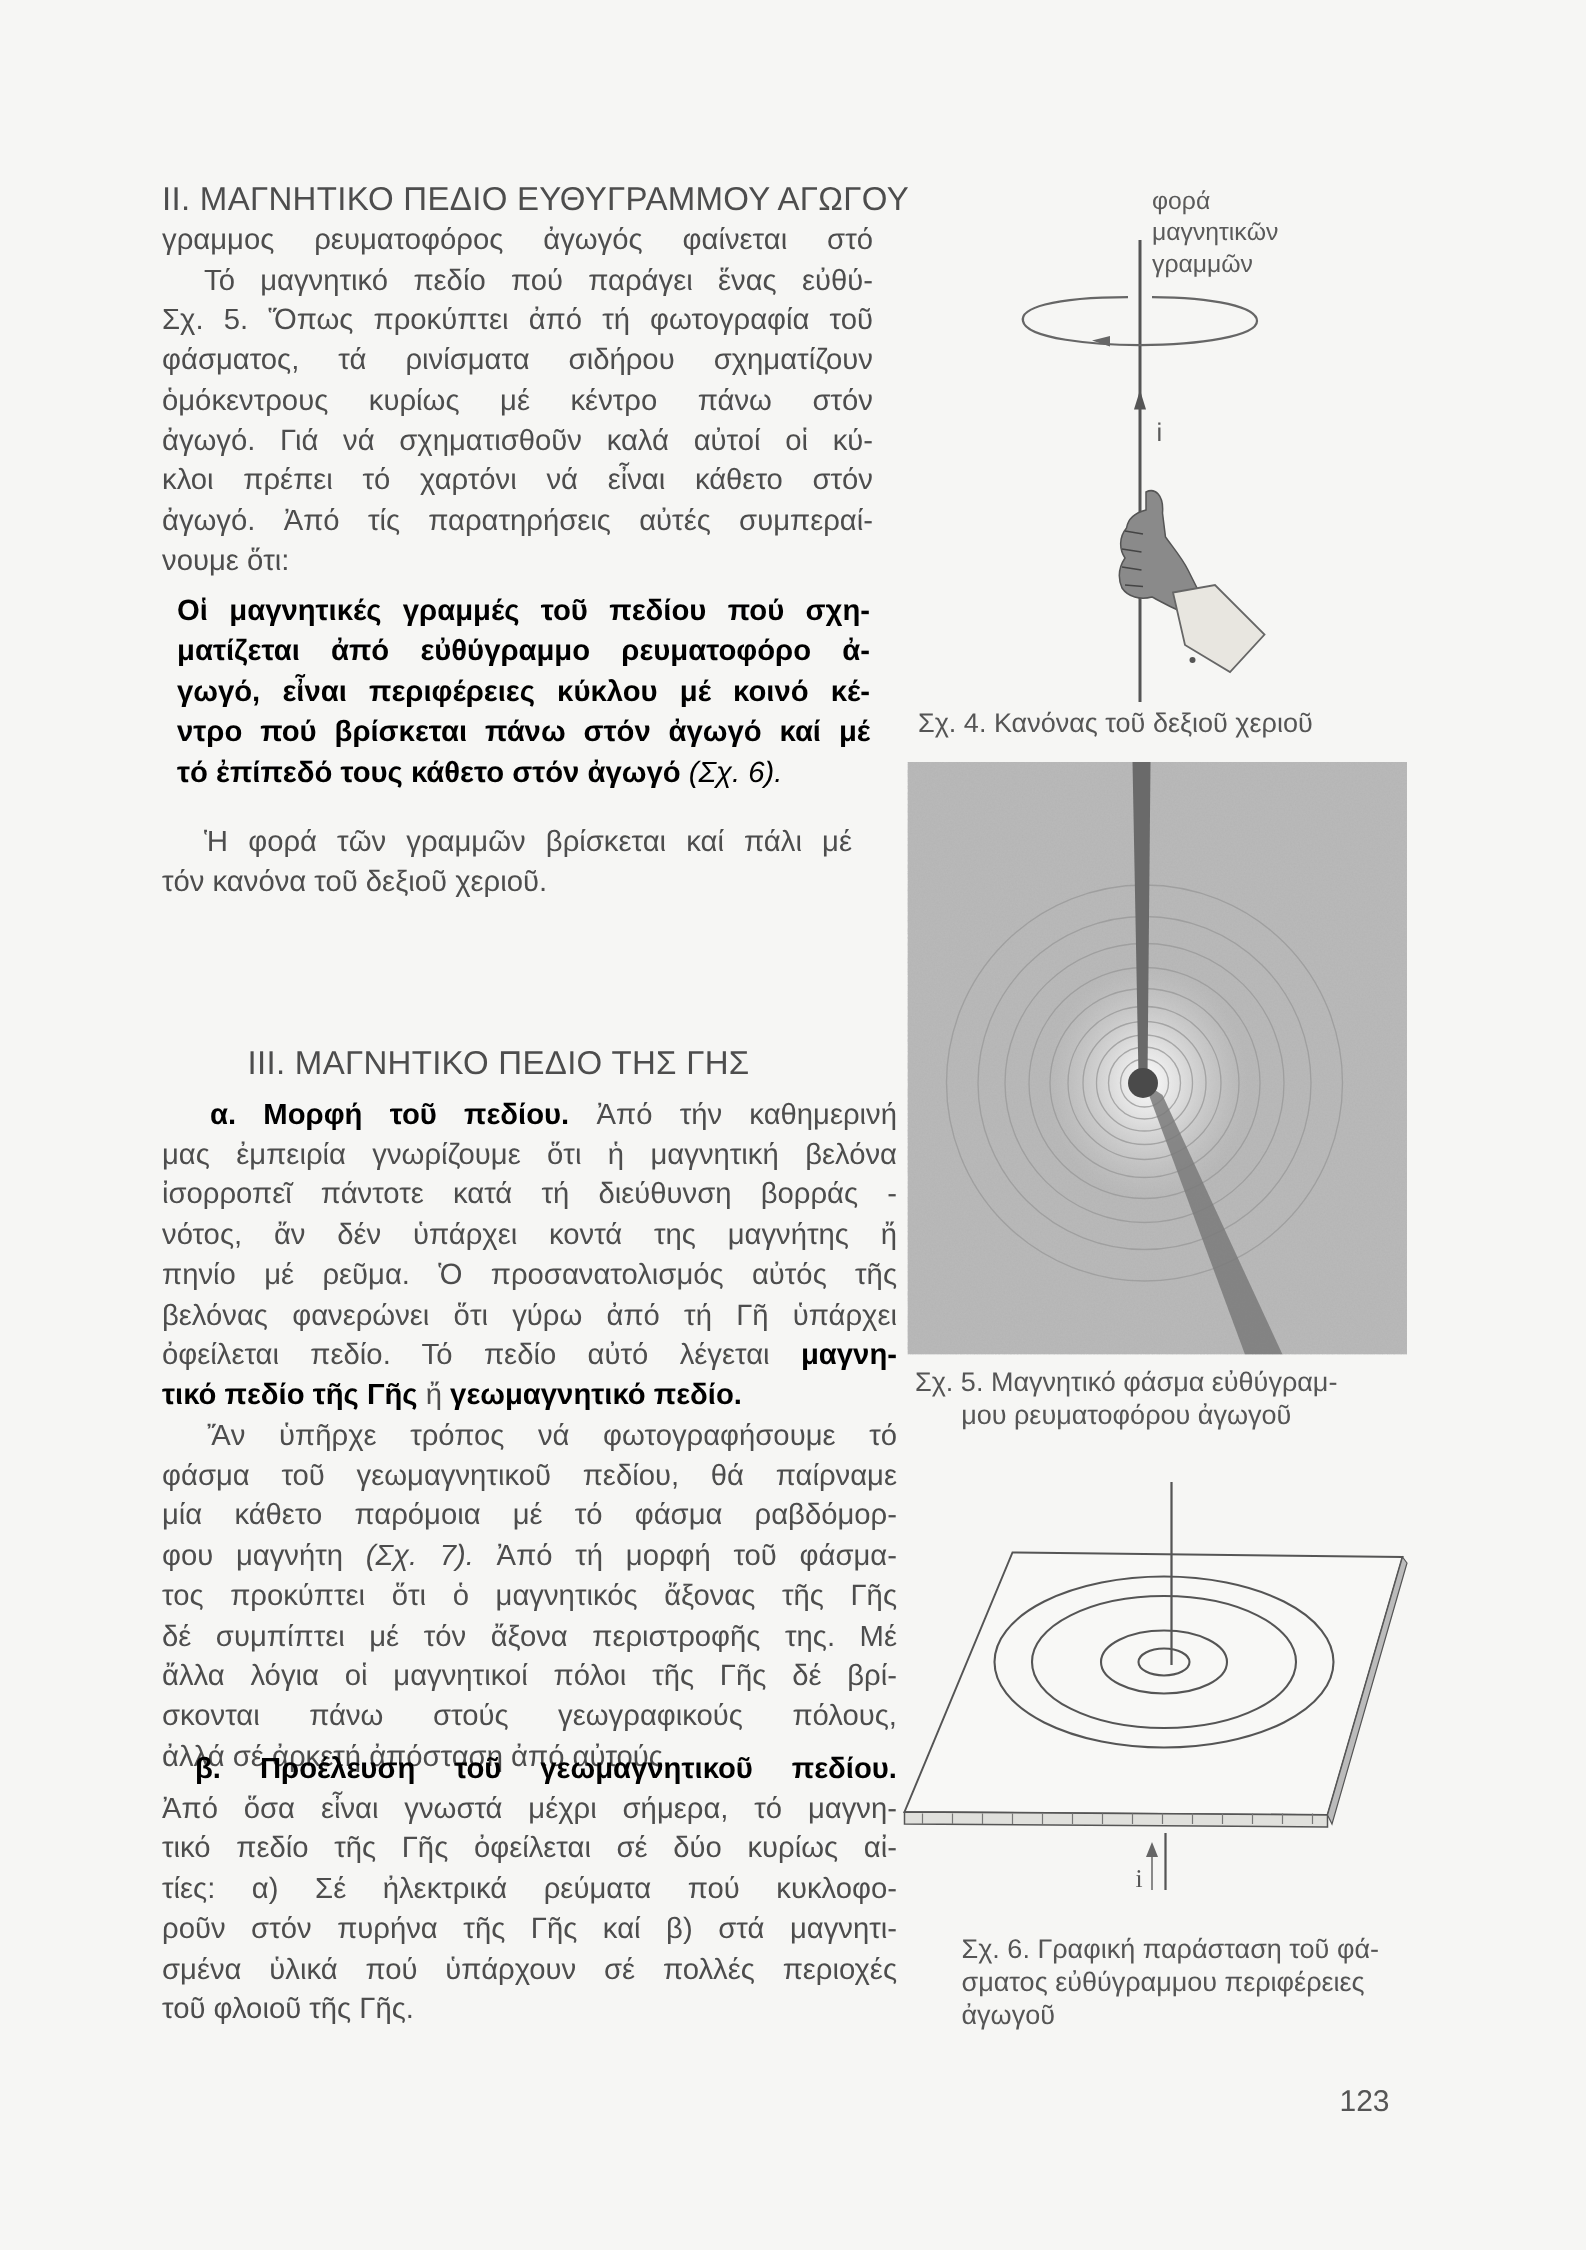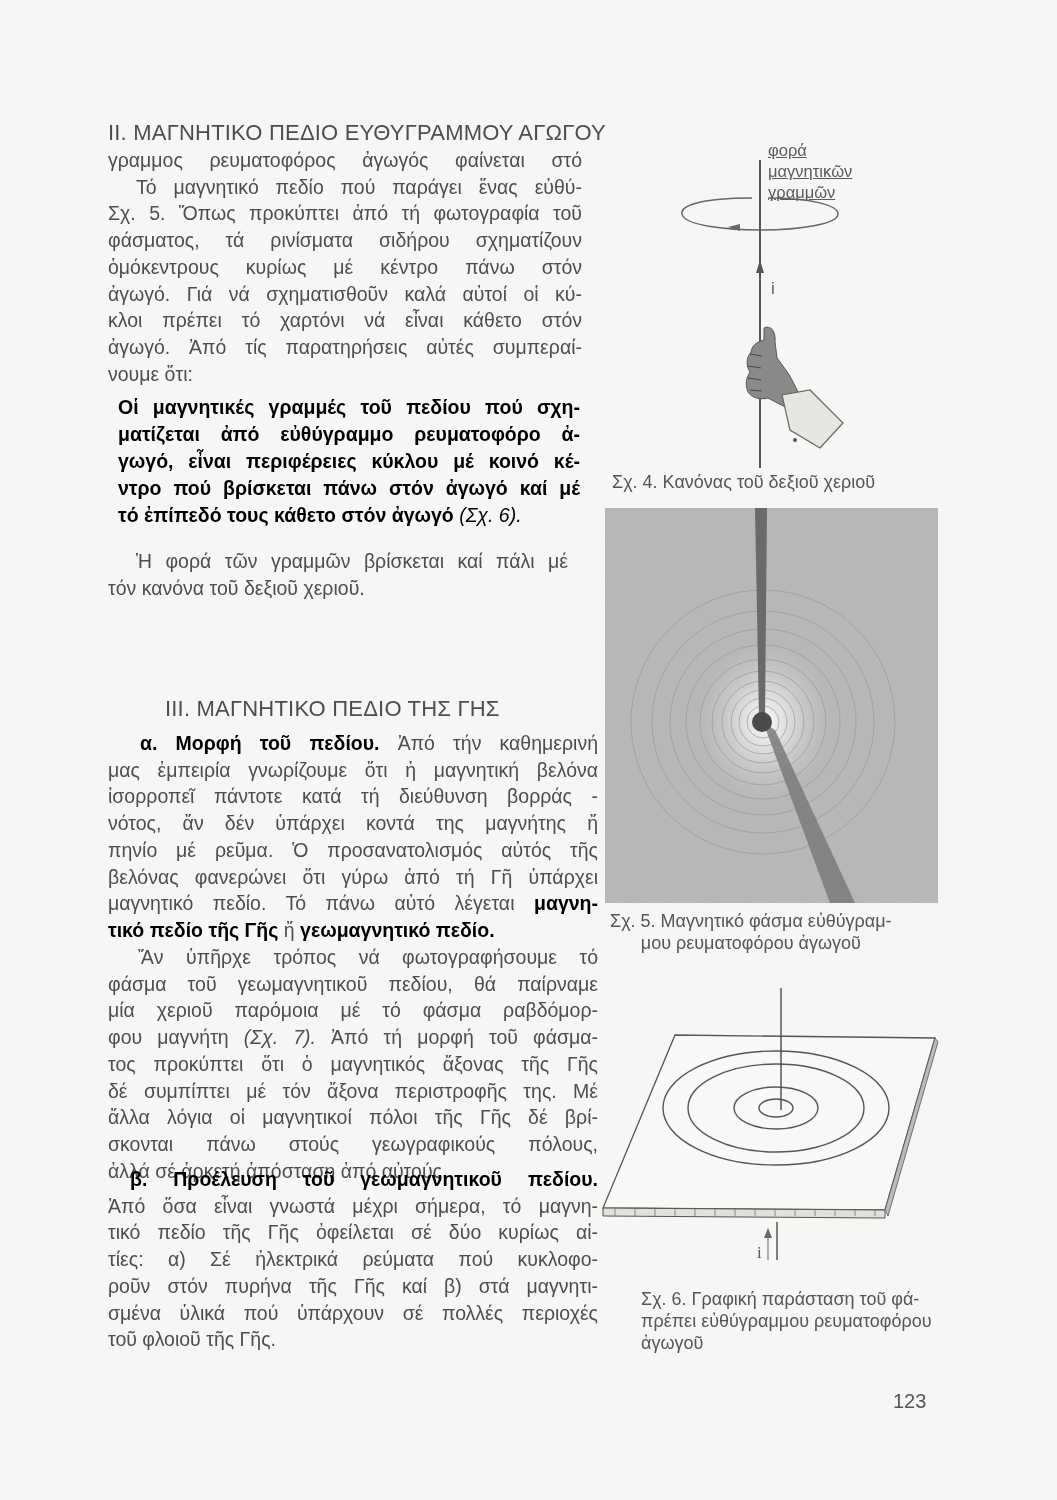--- a/index.html
+++ b/index.html
@@ -50,28 +50,28 @@
 
 <div class="abs heading" style="left:165px; top:696px;">III. ΜΑΓΝΗΤΙΚΟ ΠΕΔΙΟ ΤΗΣ ΓΗΣ</div>
 
 <div class="textcol para" style="top:730px; width:490px;">
   <span class="line" style="padding-left:32px;"><span class="bold">α. Μορφή τοῦ πεδίου.</span> <span>Ἀπό τήν καθημερινή</span></span>
   <span class="line">μας ἐμπειρία γνωρίζουμε ὅτι ἡ μαγνητική βελόνα</span>
   <span class="line">ἰσορροπεῖ πάντοτε κατά τή διεύθυνση βορράς -</span>
   <span class="line">νότος, ἄν δέν ὑπάρχει κοντά της μαγνήτης ἤ</span>
   <span class="line">πηνίο μέ ρεῦμα. Ὁ προσανατολισμός αὐτός τῆς</span>
   <span class="line">βελόνας φανερώνει ὅτι γύρω ἀπό τή Γῆ ὑπάρχει</span>
-  <span class="line"><span>μαγνητικό πεδίο. Τό πάνω αὐτό λέγεται </span><span class="bold">μαγνη-</span></span>
+  <span class="line"><span>ὀφείλεται πεδίο. Τό πεδίο αὐτό λέγεται </span><span class="bold">μαγνη-</span></span>
   <span class="line last"><span class="bold">τικό πεδίο τῆς Γῆς</span><span> ἤ </span><span class="bold">γεωμαγνητικό πεδίο.</span></span>
 </div>
 
 <div class="textcol para" style="top:944px; width:490px;">
   <span class="line" style="padding-left:30px;">Ἄν ὑπῆρχε τρόπος νά φωτογραφήσουμε τό</span>
   <span class="line">φάσμα τοῦ γεωμαγνητικοῦ πεδίου, θά παίρναμε</span>
-  <span class="line">μία χεριοῦ παρόμοια μέ τό φάσμα ραβδόμορ-</span>
+  <span class="line">μία κάθετο παρόμοια μέ τό φάσμα ραβδόμορ-</span>
   <span class="line"><span>φου μαγνήτη </span><span class="ital">(Σχ. 7).</span><span> Ἀπό τή μορφή τοῦ φάσμα-</span></span>
   <span class="line">τος προκύπτει ὅτι ὁ μαγνητικός ἄξονας τῆς Γῆς</span>
   <span class="line">δέ συμπίπτει μέ τόν ἄξονα περιστροφῆς της. Μέ</span>
   <span class="line">ἄλλα λόγια οἱ μαγνητικοί πόλοι τῆς Γῆς δέ βρί-</span>
   <span class="line">σκονται πάνω στούς γεωγραφικούς πόλους,</span>
   <span class="line last">ἀλλά σέ ἀρκετή ἀπόσταση ἀπό αὐτούς.</span>
 </div>
 
 <div class="textcol para" style="top:1166px; width:490px;">
   <span class="line bold" style="padding-left:22px;">β. Προέλευση τοῦ γεωμαγνητικοῦ πεδίου.</span>
@@ -93,21 +93,21 @@
 
     <polygon points="100,150 96,163 104,163" fill="#555"></polygon>
 
     <path d="M104,218 C110,215 116,220 115,232 L117,248 C122,255 128,262 132,270 L142,290 L135,300 C125,298 116,292 108,288 C100,290 92,288 88,282 C85,275 86,268 90,262 C86,256 86,248 91,242 C92,236 96,232 104,230 Z" fill="#8a8a8a" stroke="#555" stroke-width="1"></path>
     <path d="M90,244 L102,246 M88,256 L101,258 M88,268 L101,270 M90,280 L102,281" stroke="#444" stroke-width="1"></path>
 
     <path d="M122,285 L150,280 L183,313 L160,338 L130,320 Z" fill="#e8e6e0" stroke="#666" stroke-width="1.2"></path>
     <circle cx="135" cy="330" r="2" fill="#555"></circle>
   </svg>
 </div>
-<div class="abs label" style="left:768px; top:140px;text-decoration:underline;">
+<div class="abs label" style="left:768px; top:124px;">
   <div>φορά</div>
   <div>μαγνητικῶν</div>
   <div>γραμμῶν</div>
 </div>
 <div class="abs label" style="left:771px; top:278px; font-size:17px;">i</div>
 <div class="abs caption" style="left:612px; top:471px;">Σχ. 4. Κανόνας τοῦ δεξιοῦ χεριοῦ</div>
 
 <div class="abs" style="left:605px; top:508px; width:333px; height:395px;">
   <svg width="333" height="395" viewBox="0 0 333 395">
     <defs>
@@ -183,17 +183,17 @@
     <line x1="186" y1="8" x2="186" y2="130" stroke="#555" stroke-width="1.5"></line>
     <line x1="182" y1="242" x2="182" y2="286" stroke="#555" stroke-width="1.5"></line>
 
     <line x1="173" y1="284" x2="173" y2="252" stroke="#666" stroke-width="1"></line>
     <polygon points="173,248 169,258 177,258" fill="#666"></polygon>
   </svg>
 </div>
 <div class="abs" style="left:757px; top:1243px; font-family:'Liberation Serif', serif; font-size:17px; color:#555;">i</div>
 <div class="abs caption" style="left:608px; top:1288px;margin-left:33px;">
   <span class="line">Σχ. 6. Γραφική παράσταση τοῦ φά-</span>
-  <span class="line">πρέπει εὐθύγραμμου ρευματοφόρου</span>
+  <span class="line">σματος εὐθύγραμμου περιφέρειες</span>
   <span class="line">ἀγωγοῦ</span>
 </div>
 
 <div class="abs pagenum" style="left:893px; top:1390px;">123</div>
 
 </body></html>

